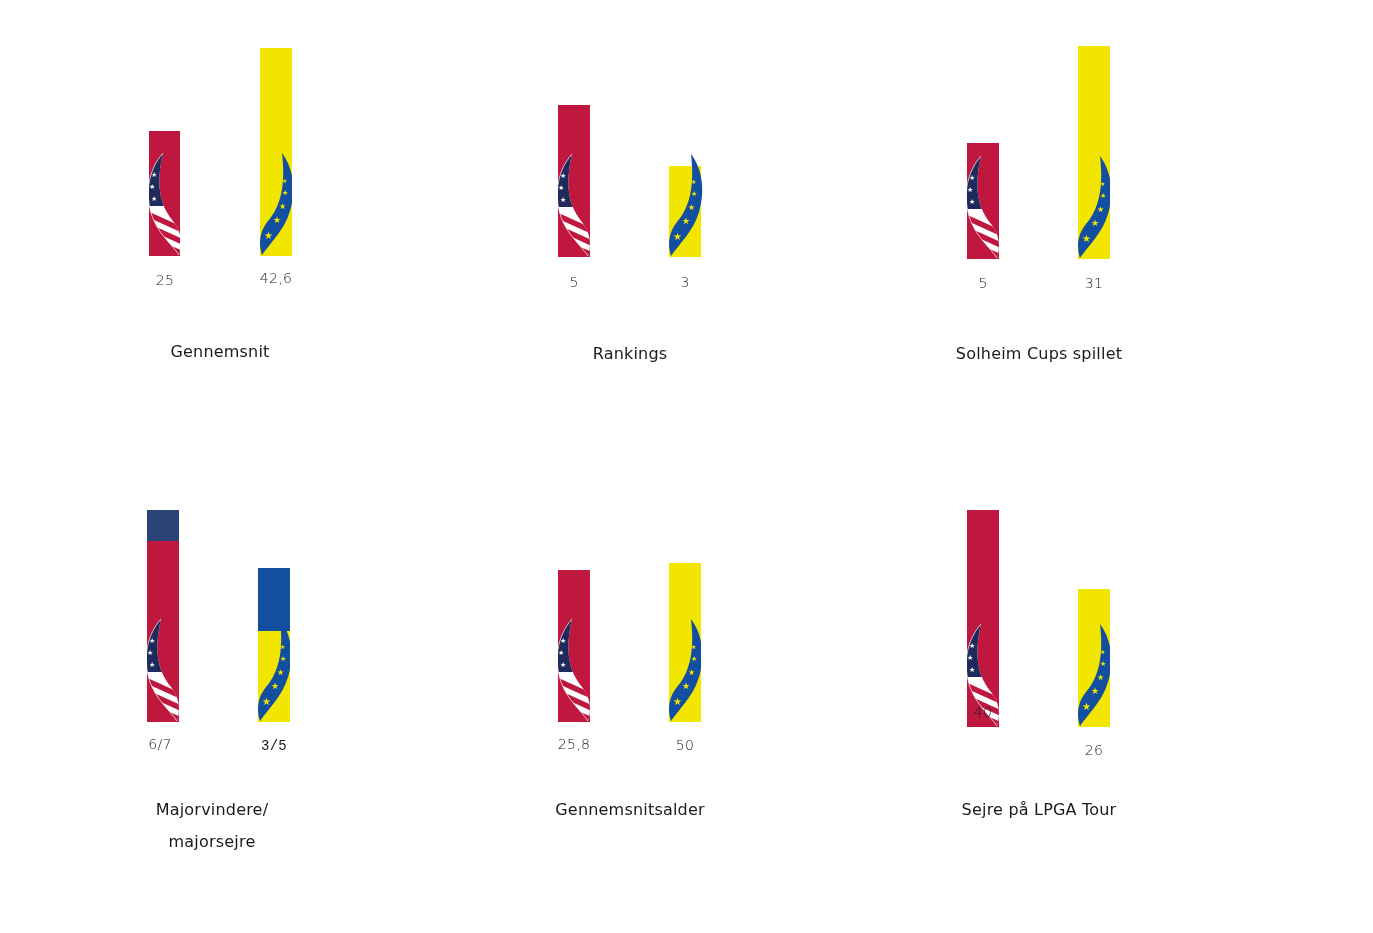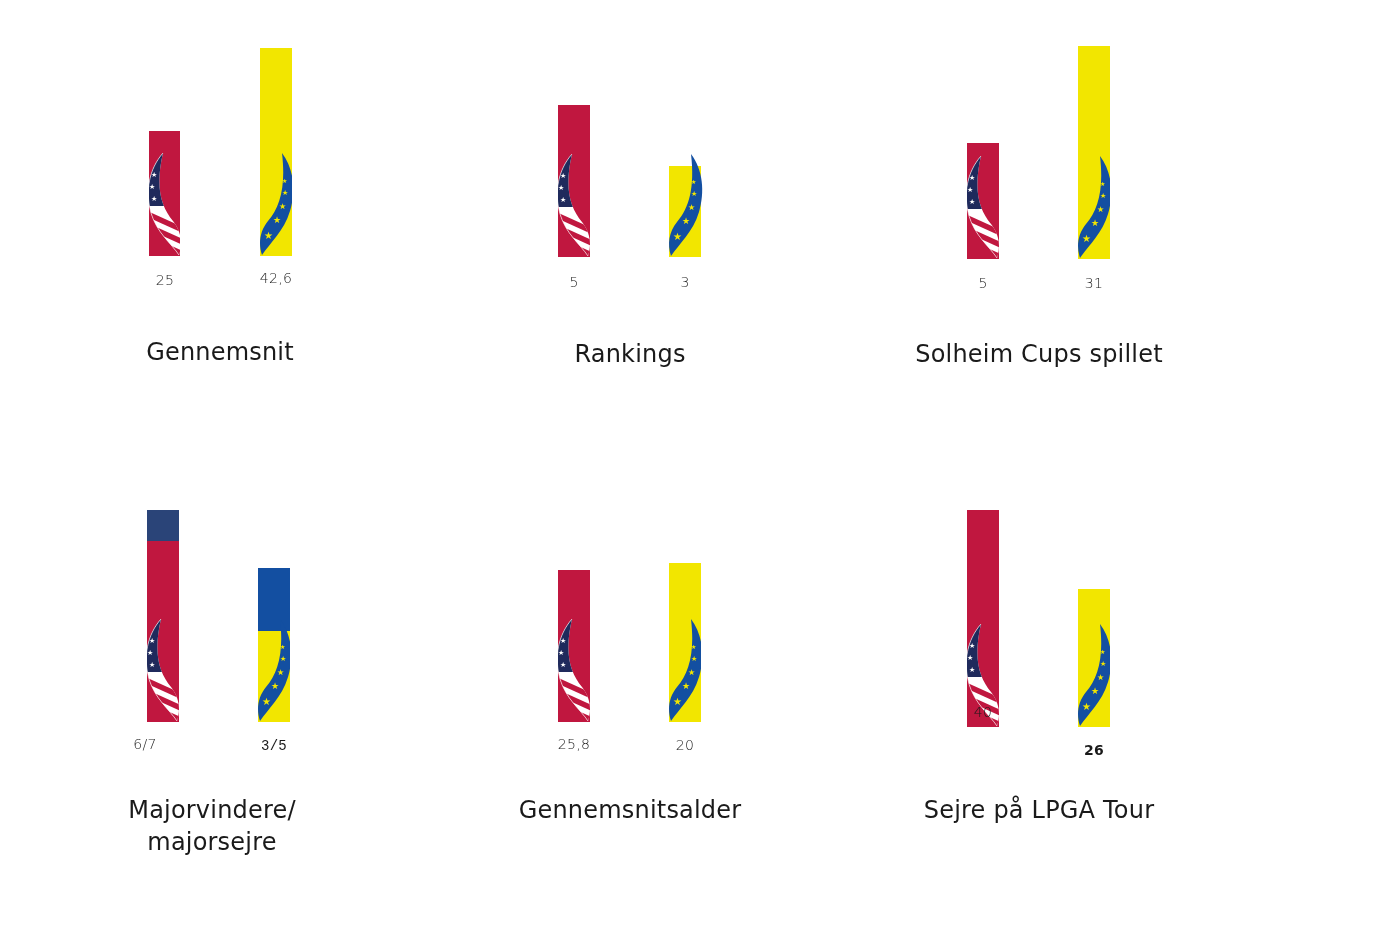--- a/index.html
+++ b/index.html
@@ -2,21 +2,21 @@
 <html><head>
   <meta charset="utf-8">
   <style>
     html, body { margin: 0; padding: 0; background: #ffffff; }
     body { width: 1373px; height: 933px; position: relative; overflow: hidden;
            font-family: "DejaVu Sans", sans-serif; color: #1a1a1a; }
     .bar { position: absolute; overflow: hidden; }
     .bar .seg { position: absolute; left: 0; right: 0; }
     .swoosh { position: absolute; left: -6px; bottom: 0; width: 44px; height: 105px; }
     .val { position: absolute; width: 80px; text-align: center; font-size: 14px; font-weight: 300; letter-spacing: 0.3px; }
-    .title { position: absolute; width: 320px; text-align: center; font-size: 24px; line-height: 32px; font-weight: 400; letter-spacing: 0.2px; }
+    .title { position: absolute; width: 320px; text-align: center; font-size: 16px; line-height: 32px; font-weight: 400; letter-spacing: 0.2px; }
   </style>
 </head>
 <body>
 
 <svg width="0" height="0" style="position:absolute">
   <defs>
     <symbol id="usa-swoosh" viewBox="0 0 44 105">
       <clipPath id="usaClip">
         <path d="M20 2 C 6 18, 2 40, 8 62 C 14 82, 28 92, 36 104 C 40 92, 38 80, 30 70 C 18 56, 12 36, 20 2 Z"></path>
       </clipPath>
@@ -103,55 +103,55 @@
     <svg class="swoosh">
         <use href="#usa-swoosh"></use>
       </svg>
   </div>
   <div class="bar" style="left:258px; top:568px; width:32px; height:154px; background:#f2e600;">
     <div class="seg" style="top:0; height:63px; background:#134fa1;"></div>
     <svg class="swoosh">
         <use href="#eu-swoosh"></use>
       </svg>
   </div>
-  <div class="val" style="left:105px; top:736px;">6/7</div>
+  <div class="val" style="left:120px; top:736px;">6/7</div>
   <div class="val" style="left:234px; top:738px;font-family:Liberation Mono, monospace;">3/5</div>
   <div class="title" style="left:52px; top:794px;">
     <div>Majorvindere/</div>
     <div>majorsejre</div>
   </div>
 </div>
 
 <div>
   <div class="bar" style="left:558px; top:570px; width:32px; height:152px; background:#c0173f;">
     <svg class="swoosh">
         <use href="#usa-swoosh"></use>
       </svg>
   </div>
   <div class="bar" style="left:669px; top:563px; width:32px; height:159px; background:#f2e600;">
     <svg class="swoosh">
         <use href="#eu-swoosh"></use>
       </svg>
   </div>
   <div class="val" style="left:534px; top:736px;">25,8</div>
-  <div class="val" style="left:645px; top:737px;">20</div>
+  <div class="val" style="left:645px; top:737px;">50</div>
   <div class="title" style="left:470px; top:794px;">
     <div>Gennemsnitsalder</div>
   </div>
 </div>
 
 <div>
   <div class="bar" style="left:967px; top:510px; width:32px; height:217px; background:#c0173f;">
     <svg class="swoosh">
         <use href="#usa-swoosh"></use>
       </svg>
   </div>
   <div class="bar" style="left:1078px; top:589px; width:32px; height:138px; background:#f2e600;">
     <svg class="swoosh">
         <use href="#eu-swoosh"></use>
       </svg>
   </div>
   <div class="val" style="left:943px; top:704px;">40</div>
-  <div class="val" style="left:1054px; top:742px;font-weight:bold;">26</div>
+  <div class="val" style="left:1054px; top:742px;">26</div>
   <div class="title" style="left:879px; top:794px;">
     <div>Sejre på LPGA Tour</div>
   </div>
 </div>
 
 </body></html>

